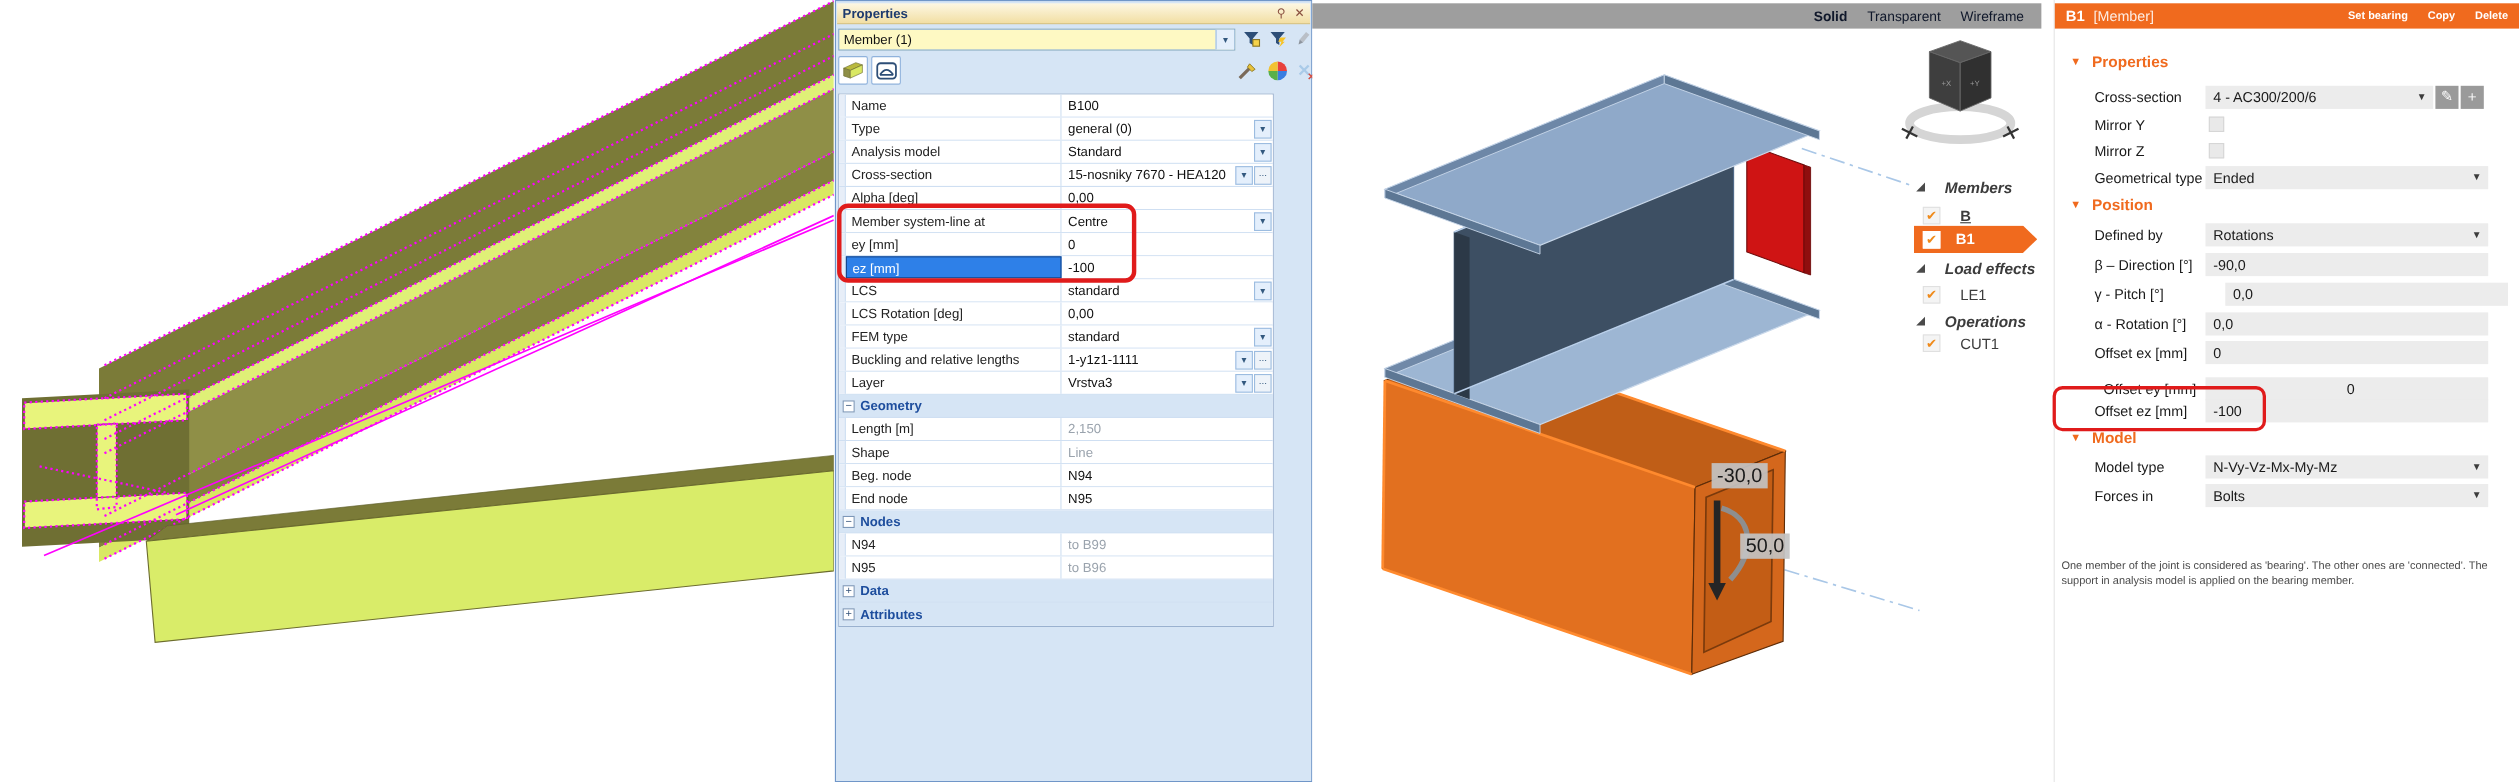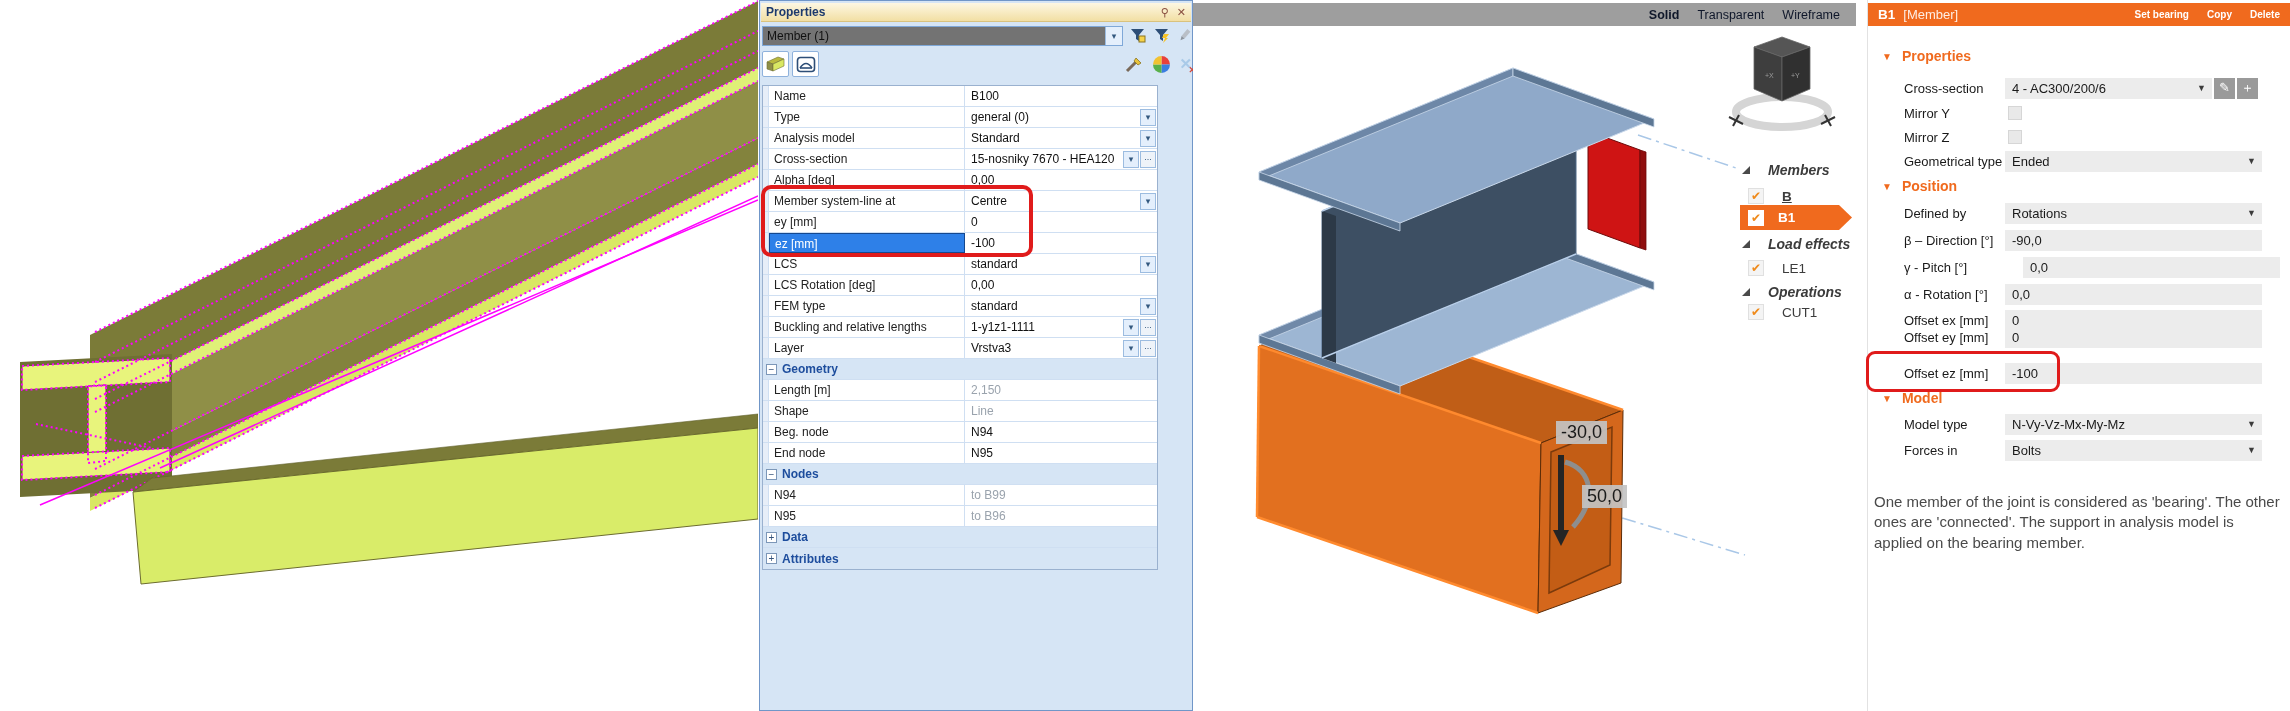--- a/index.html
+++ b/index.html
@@ -12,21 +12,21 @@
 
   
   #props{position:absolute;left:759px;top:0;width:434px;height:711px;
          background:#d6e5f5;border:1px solid #7096c8;}
   .ptitle{position:absolute;left:1px;top:2px;right:1px;height:19px;
           background:linear-gradient(#fdf7e3,#f2dfa4);border-bottom:1px solid #d9c27e;
           display:flex;align-items:center;padding:0 5px;}
   .ptitle .t{color:#1d3a6d;font-size:12px;font-weight:600;flex:1;}
   .ptitle .ic{color:#8a5040;font-size:11px;margin-left:8px;line-height:1;}
   .crow{position:absolute;left:2px;top:24px;width:430px;height:21px;display:flex;align-items:center;}
-  .combo{width:398px;height:20px;background:#737373;border:1px solid #7fa8d8;display:flex;align-items:center;}
+  .combo{width:398px;height:20px;background:#fef9c3;border:1px solid #7fa8d8;display:flex;align-items:center;}
   .combo .cv{flex:1;font-size:12px;color:#111;padding-left:4px;}
   .combo .cb{width:17px;height:18px;background:#e4effc;border-left:1px solid #9cbce0;
              color:#33597f;font-size:9px;text-align:center;line-height:18px;}
   .crow .icbox{margin-left:7px;display:flex;align-items:center;}
   .tbar{position:absolute;left:2px;top:48px;width:430px;height:30px;display:flex;align-items:center;}
   .tbtn{width:27px;height:26px;background:#fff;border:1px solid #8fb2dc;border-radius:2px;
         margin-right:3px;display:flex;align-items:center;justify-content:center;}
   .tspacer{flex:1;}
   .ticon{margin-left:8px;display:flex;align-items:center;}
 
@@ -90,21 +90,21 @@
   .rsec .rt{color:#f06a1e;font-weight:bold;font-size:14px;}
   .rr{position:absolute;left:0;width:422px;height:26px;display:flex;align-items:center;}
   .rl{width:137px;padding-left:36px;font-size:13px;color:#1a1a1a;white-space:nowrap;}
   .rbox{position:relative;width:257px;height:21px;background:#ececec;font-size:13px;color:#1a1a1a;
         line-height:21px;padding-left:7px;white-space:nowrap;overflow:hidden;}
   .rbox .rdd{position:absolute;right:6px;top:0;color:#3c3c3c;font-size:9px;}
   .rbox.short{width:207px;}
   .gbtn{width:21px;height:21px;background:#9a9a9a;color:#fff;font-size:13px;text-align:center;
         line-height:20px;margin-left:2px;}
   .rchk{width:14px;height:14px;background:#e9e9e9;border:1px solid #d6d6d6;margin-left:3px;}
-  #rnote{position:absolute;left:6px;top:492px;width:406px;font-size:15px;color:#4a4a4a;line-height:1.35;}
+  #rnote{position:absolute;left:6px;top:508px;width:406px;font-size:10px;color:#4a4a4a;line-height:1.35;}
   #right-red-box{position:absolute;left:-2px;top:351px;width:194px;height:41px;
                  border:3.5px solid #e01b1b;border-radius:9px;pointer-events:none;}
 </style>
 </head>
 <body>
 
 <div id="stage">
 
   <div id="left-view">
     <svg width="758" height="711" viewBox="0 0 758 711">
@@ -530,21 +530,21 @@
       <span class="rbox"><span>0,0</span></span>
     </div>
     <div class="rr" style="top:281px;">
       <span class="rl">α - Rotation [°]</span>
       <span class="rbox"><span>0,0</span></span>
     </div>
     <div class="rr" style="top:307px;">
       <span class="rl">Offset ex [mm]</span>
       <span class="rbox"><span>0</span></span>
     </div>
-    <div class="rr" style="top:324px;">
+    <div class="rr" style="top:340px;text-align:center;">
       <span class="rl">Offset ey [mm]</span>
       <span class="rbox"><span>0</span></span>
     </div>
     <div class="rr" style="top:360px;">
       <span class="rl">Offset ez [mm]</span>
       <span class="rbox"><span>-100</span></span>
     </div>
 
     <div class="rsec" style="top:386px;">
       <span class="ra">▼</span>

